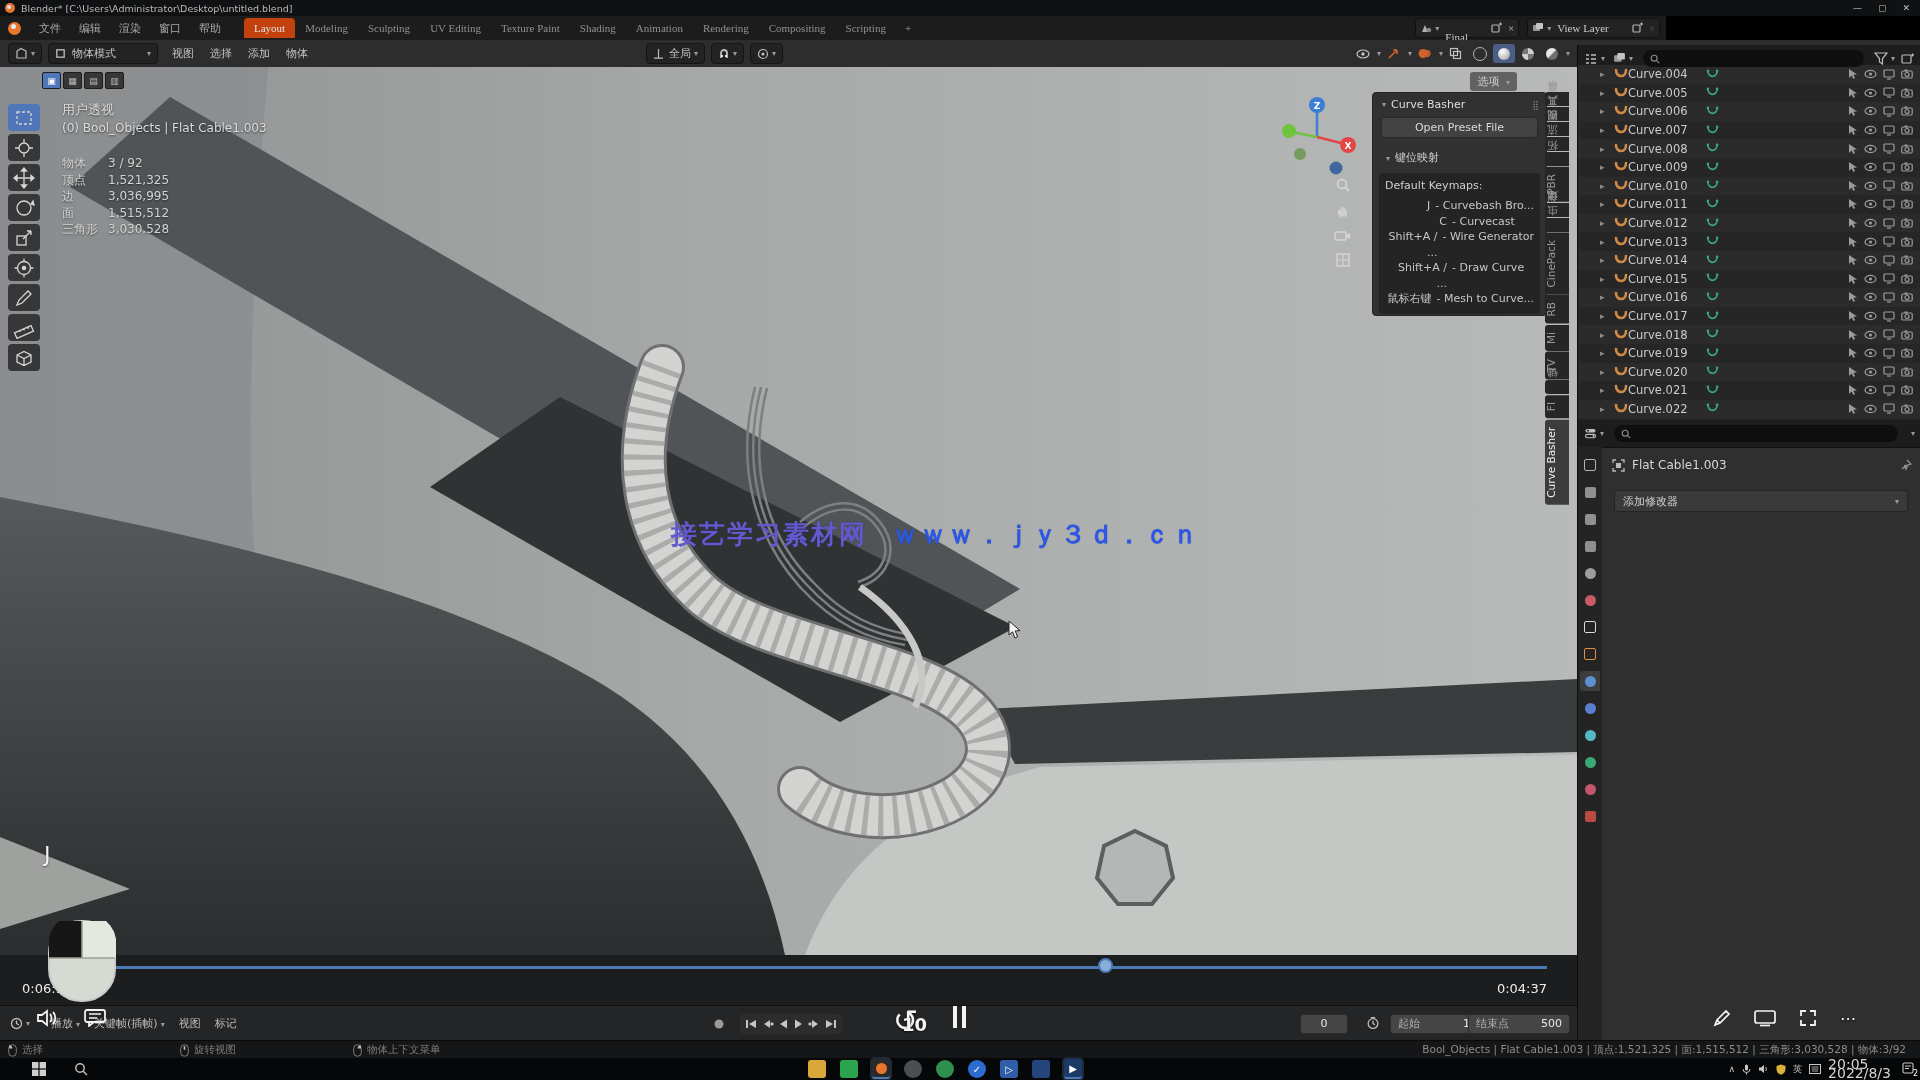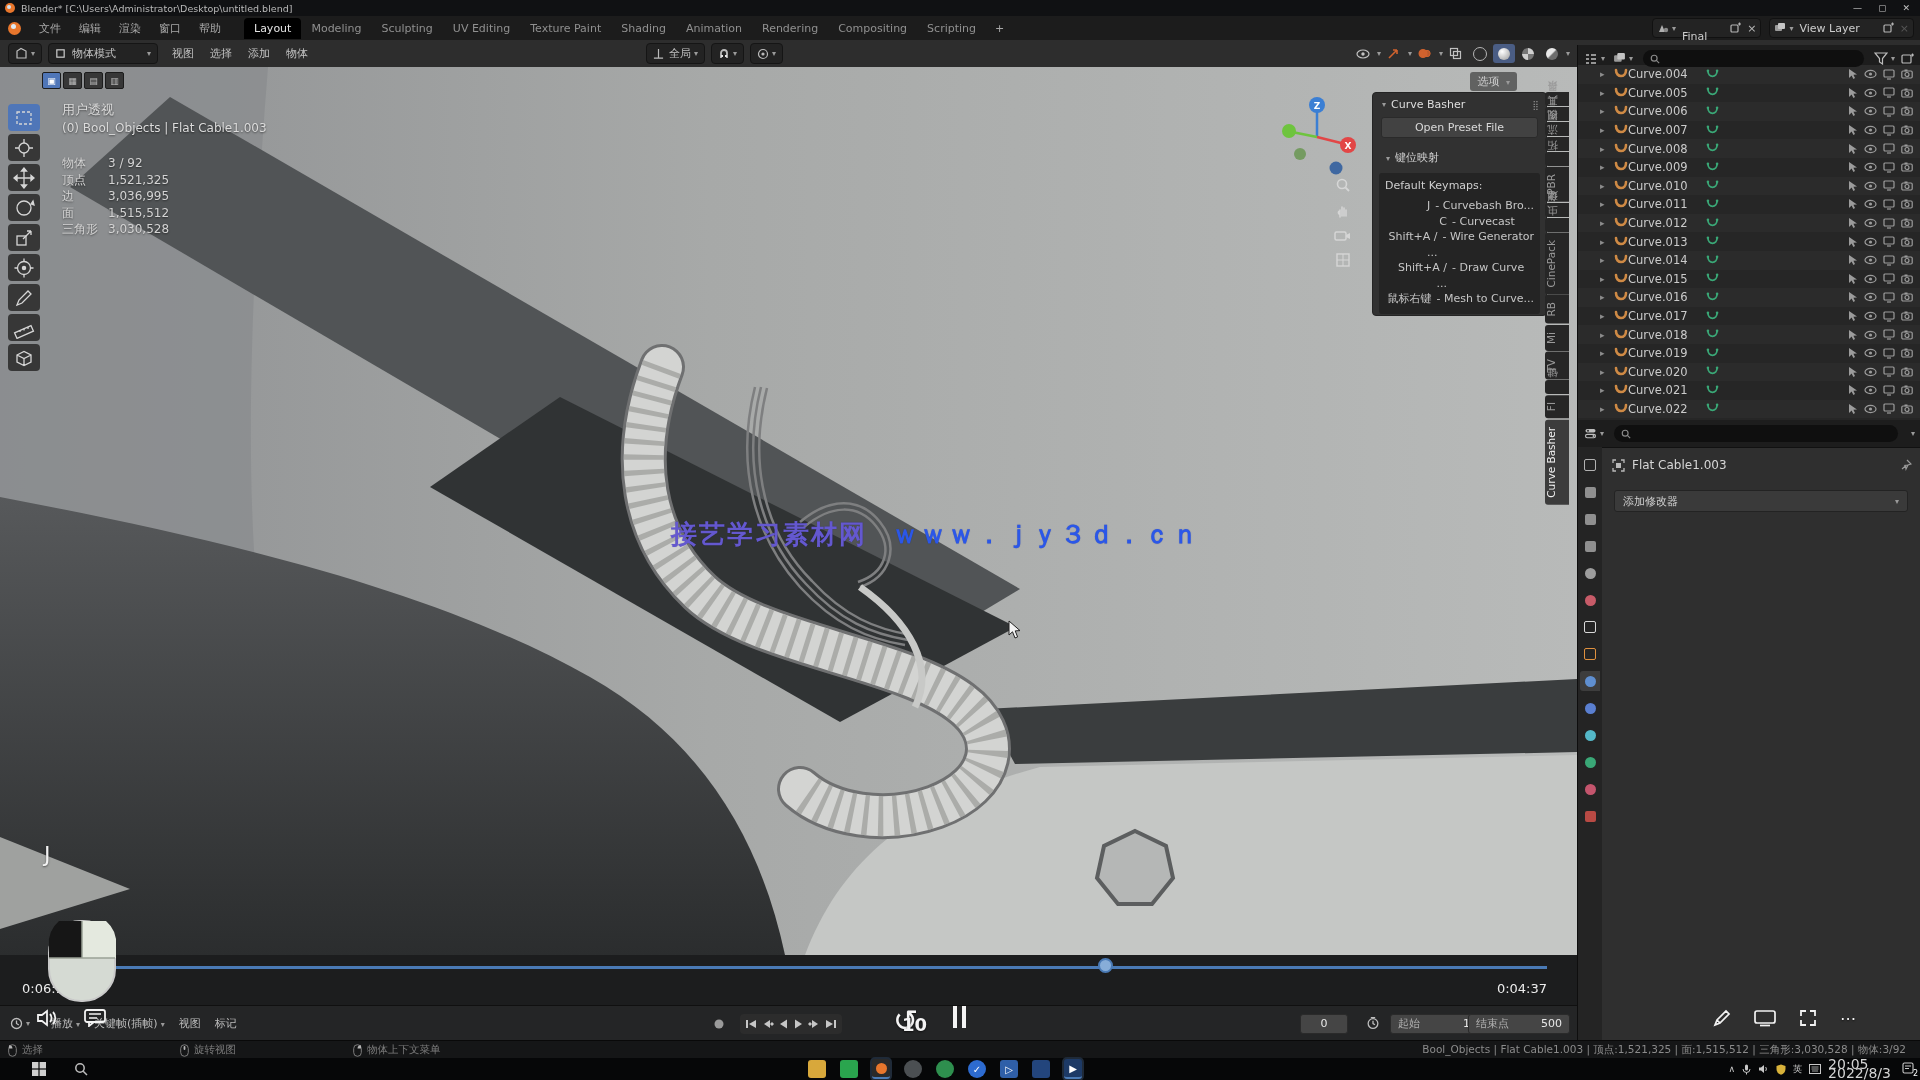--- a/index.html
+++ b/index.html
@@ -10,27 +10,27 @@
   .chev{font-size:8px;color:#9a9a9a;margin-left:3px;}
   .noi{pointer-events:none;}
 
   
   #titlebar{left:0;top:0;width:1920px;height:16px;background:#101113;display:flex;align-items:center;font-size:9.5px;color:#b9b9b9;}
   #titlebar .blogo{width:10px;height:10px;border-radius:50%;background:#e8762c;margin:0 6px 0 5px;position:relative;}
   #titlebar .blogo::after{content:"";position:absolute;left:2px;top:2px;width:4px;height:4px;border-radius:50%;background:#cfe3f5;}
   #wctrl{margin-left:auto;display:flex;gap:16px;margin-right:10px;color:#c4c4c4;font-size:9px;}
 
   
-  #menubar{left:0;top:16px;width:1920px;height:24px;background:#1c1c1c;display:flex;align-items:center;font-size:11px;color:#a8a8a8;border-bottom:1px solid #fde047;}
+  #menubar{left:0;top:16px;width:1666px;height:24px;background:#1c1c1c;display:flex;align-items:center;font-size:11px;color:#a8a8a8;border-bottom:1px solid #fde047;font-family:Liberation Serif, serif;}
   #menubar .blogo2{width:13px;height:13px;border-radius:50%;background:#e8762c;margin:0 9px 0 8px;position:relative;}
   #menubar .blogo2::after{content:"";position:absolute;left:2.5px;top:2.5px;width:5px;height:5px;border-radius:50%;background:#dfeaf2;}
   .menu-item{padding:3px 9px;border-radius:3px;}
   #workspaces{display:flex;margin-left:14px;}
   .ws-tab{padding:4px 10px;border-radius:4px 4px 0 0;color:#909090;}
-  .ws-tab.active{background:#000000;color:#e4e4e4;}
+  .ws-tab.active{background:#c2410c;color:#e4e4e4;}
   #scene-widget,#layer-widget{display:flex;align-items:center;background:#232323;border:1px solid #111;border-radius:4px;height:18px;padding:0 4px;font-size:11px;color:#cdcdcd;}
   .wicon{width:12px;height:12px;display:inline-block;}
 
   
   #toolhdr{left:0;top:40px;width:1920px;height:27px;background:#2d2d2d;display:flex;align-items:center;font-size:11px;color:#c2c2c2;border-bottom:1px solid #161616;}
   .hdr-widget{display:flex;align-items:center;background:#232323;border:1px solid #151515;border-radius:4px;height:19px;padding:0 6px;margin-right:6px;}
   .hmenu{padding:3px 8px;}
   .hbtn{width:22px;height:19px;border-radius:3px;display:flex;align-items:center;justify-content:center;margin-left:2px;}
   .hbtn.orange svg *{stroke:#d0622e;fill:#d0622e;}
   .sphere{width:12px;height:12px;border-radius:50%;display:inline-block;}

